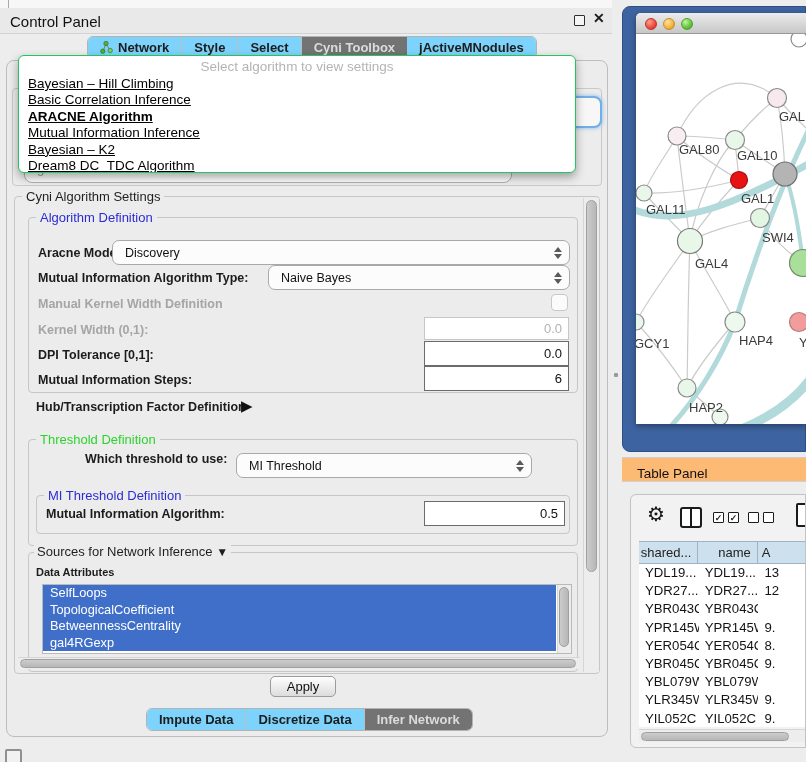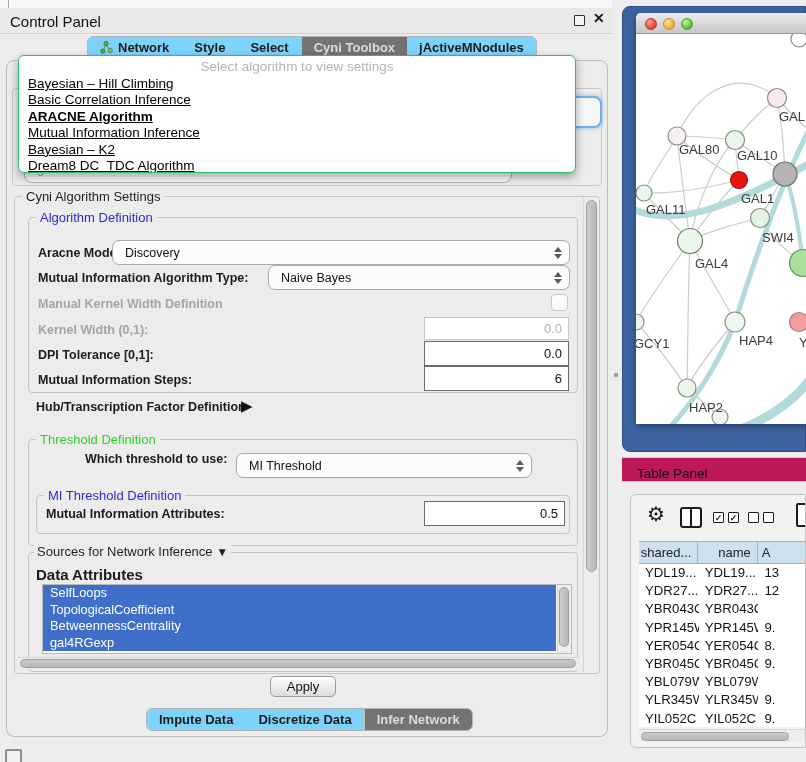--- a/index.html
+++ b/index.html
@@ -69,21 +69,21 @@
   
   .net-frame { left:622px; top:6px; width:184px; height:446px; background:#3d64a1; border:1px solid #2e4f82; border-radius:8px 0 0 8px; }
   .mac-win { left:636px; top:13px; width:170px; height:411px; background:#fff; border-radius:5px 0 0 0; box-shadow:0 2px 6px rgba(0,0,0,.4); overflow:hidden; }
   .mac-titlebar { position:absolute; left:0; top:0; width:100%; height:21px; background:linear-gradient(180deg,#ebebeb,#c7c7c7); border-bottom:1px solid #999; }
   .tl { position:absolute; top:5px; width:12px; height:12px; border-radius:50%; }
   .tl.red { left:9px; background:radial-gradient(circle at 35% 30%, #ff9d93, #ee4a3e 60%, #c63126); border:1px solid #b5372b; }
   .tl.yellow { left:27px; background:radial-gradient(circle at 35% 30%, #ffe39d, #f6b23e 60%, #d08c1d); border:1px solid #c28f2c; }
   .tl.green { left:45px; background:radial-gradient(circle at 35% 30%, #c4f2a3, #5ec43a 60%, #3f9e27); border:1px solid #55a032; }
   .net-svg { position:absolute; left:0; top:21px; }
 
-  .tp-bar { left:622px; top:457px; width:184px; height:25px; background:#be185d; border-top:1px solid #cdcdcd; border-bottom:1px solid #cfcfcf; }
+  .tp-bar { left:622px; top:457px; width:184px; height:25px; background:#fdba74; border-top:1px solid #cdcdcd; border-bottom:1px solid #cfcfcf; }
   .tp-bar .t { position:absolute; left:15px; top:8px; font-size:13.5px; color:#111; }
   .tp-panel { left:630px; top:494px; width:176px; height:254px; background:#f2f2f2; border:1px solid #c3c3c3; border-radius:6px 0 0 6px; overflow:hidden; }
 
   .gear { position:absolute; left:16px; top:9px; font-size:20px; color:#161616; line-height:20px; }
   .split-icon { position:absolute; left:49px; top:12px; width:22px; height:21px; border:2px solid #1b1b1b; border-radius:3px; background:#fff; }
   .split-icon::after { content:""; position:absolute; left:8px; top:0; width:2px; height:100%; background:#1b1b1b; }
   .cb { position:absolute; width:11px; height:11px; border:1.5px solid #1b1b1b; border-radius:1px; background:#fff; font-size:9px; line-height:10px; text-align:center; color:#1b1b1b; font-weight:bold; }
   .doc-icon { position:absolute; left:165px; top:8px; width:16px; height:24px; border:2px solid #1b1b1b; border-radius:2px; background:#fff; }
 
   .tbl { position:absolute; left:8px; top:46px; width:168px; height:186px; background:#fff; overflow:hidden; }
@@ -216,29 +216,29 @@
   <span>MI Threshold</span>
   <span class="stepper">
       <span class="up"></span>
       <span class="dn"></span>
     </span>
 </div>
 
 <div class="gbox" style="left:36px; top:495px; width:534px; height:39px;">
   <span class="gtitle blue">MI Threshold Definition</span>
 </div>
-<span class="lbl" style="left:46px; top:507px;">Mutual Information Attributes:</span>
+<span class="lbl" style="left:46px; top:507px;">Mutual Information Algorithm:</span>
 <div class="tfield" style="left:424px; top:501px; width:141px; height:25px;">0.5</div>
 
 <div class="gbox" style="left:28px; top:552px; width:550px; height:120px;"></div>
 <span class="abs" style="left:34px; top:544px; background:#ececec; padding:0 3px; font-size:13px; color:#1f1f1f;">
   <span>Sources for Network Inference</span>
   <span style="font-size:12px;">▼</span>
 </span>
-<span class="lbl" style="left:36px; top:566px; font-size:15px;">Data Attributes</span>
+<span class="lbl" style="left:36px; top:566px; font-size:11px;">Data Attributes</span>
 
 <div class="attr-list">
   <div>
 
       <div class="attr-item">SelfLoops</div>
 
       <div class="attr-item">TopologicalCoefficient</div>
 
       <div class="attr-item">BetweennessCentrality</div>
 

